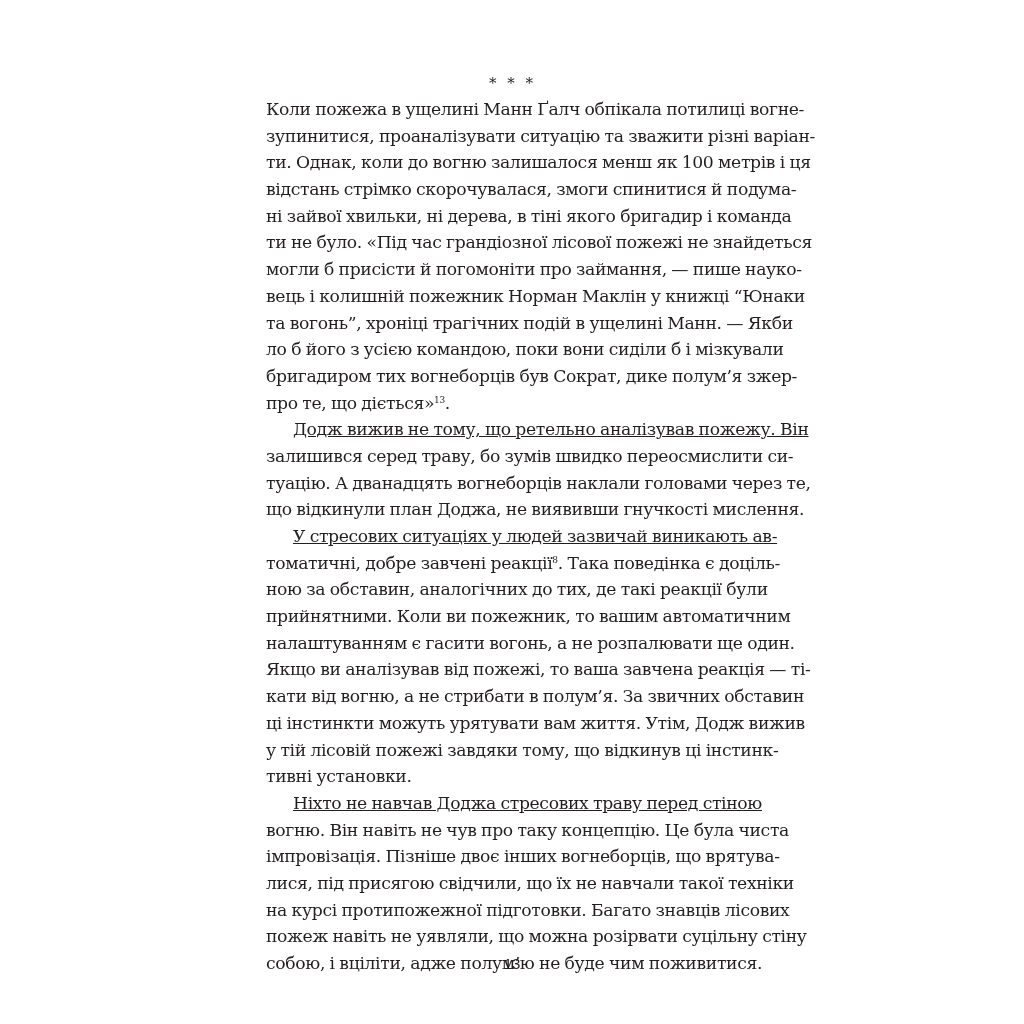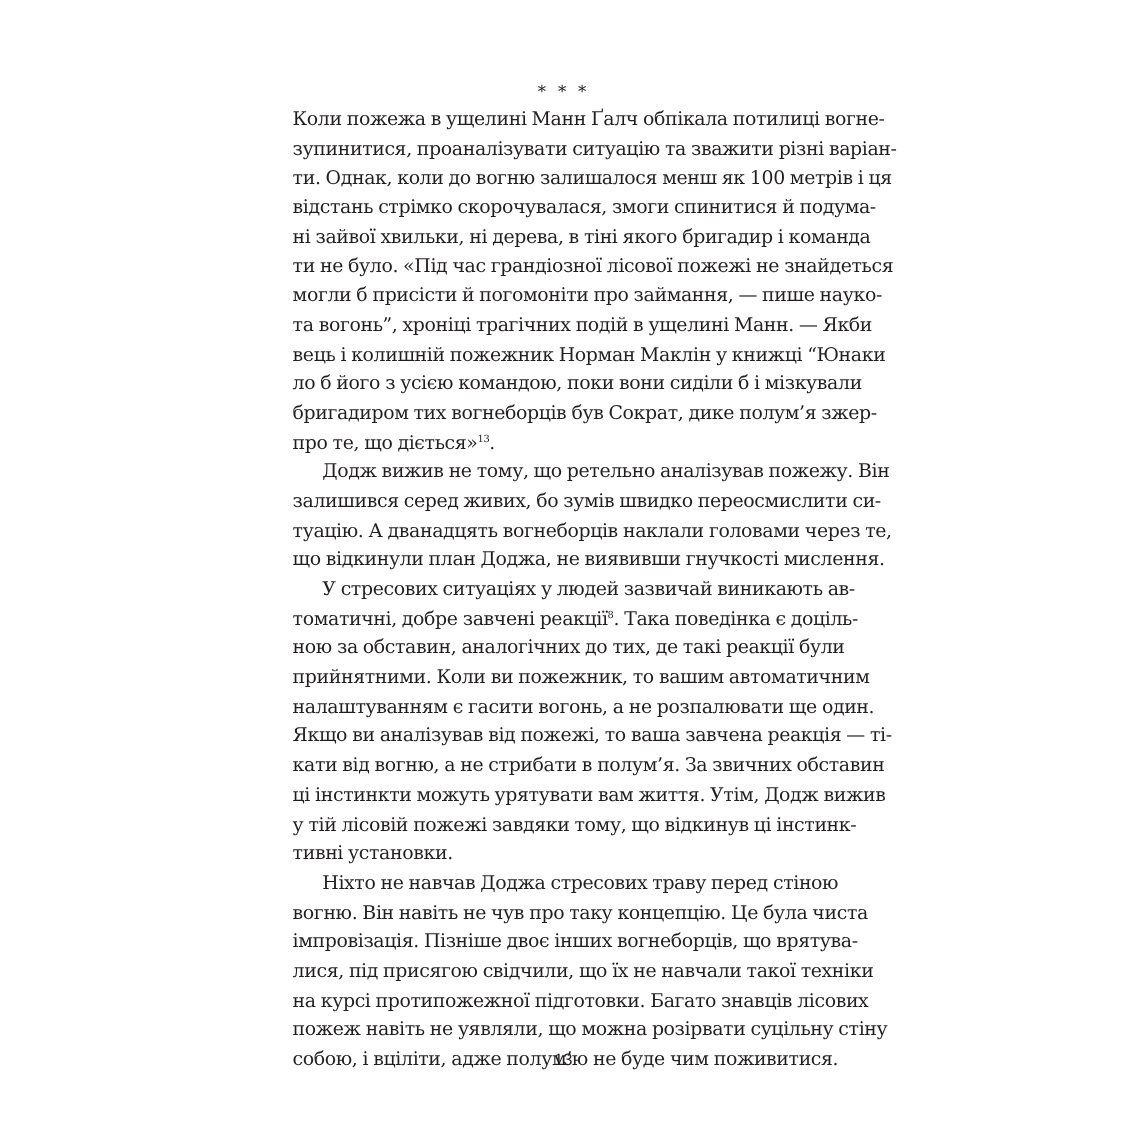--- a/index.html
+++ b/index.html
@@ -36,21 +36,21 @@
     word-spacing: -0.5px;
   }
   .line {
     display: block;
     white-space: nowrap;
     text-align: justify;
     text-align-last: justify;
     height: 26.7px;
   }
   .line.last { text-align-last: left; }
-  .indent { padding-left: 27px; }
+  .indent { padding-left: 27px; text-decoration: underline; }
   sup { font-size: 9px; line-height: 0; vertical-align: 6px; }
   .page-number {
     position: absolute;
     top: 955px;
     left: 0; width: 1024px;
     text-align: center;
     font-family: "Liberation Sans", "DejaVu Sans", sans-serif;
     font-size: 15px;
   }
 </style>
@@ -61,30 +61,30 @@
   <div class="ornament">* * *</div>
 
   <p class="para">
     <span class="line">Коли пожежа в ущелині Манн Ґалч обпікала потилиці вогне-</span>
     <span class="line">зупинитися, проаналізувати ситуацію та зважити різні варіан-</span>
     <span class="line">ти. Однак, коли до вогню залишалося менш як 100 метрів і ця</span>
     <span class="line">відстань стрімко скорочувалася, змоги спинитися й подума-</span>
     <span class="line">ні зайвої хвильки, ні дерева, в тіні якого бригадир і команда</span>
     <span class="line">ти не було. «Під час грандіозної лісової пожежі не знайдеться</span>
     <span class="line">могли б присісти й погомоніти про займання, — пише науко-</span>
+    <span class="line">вець і колишній пожежник Норман Маклін у книжці “Юнаки</span>
     <span class="line">та вогонь”, хроніці трагічних подій в ущелині Манн. — Якби</span>
-    <span class="line">вець і колишній пожежник Норман Маклін у книжці “Юнаки</span>
     <span class="line">ло б його з усією командою, поки вони сиділи б і мізкували</span>
     <span class="line">бригадиром тих вогнеборців був Сократ, дике полум’я зжер-</span>
     <span class="line last"><span>про те, що діється»</span><sup>13</sup><span>.</span></span>
   </p>
 
   <p class="para">
     <span class="line indent">Додж вижив не тому, що ретельно аналізував пожежу. Він</span>
-    <span class="line">залишився серед живих, бо зумів швидко переосмислити си-</span>
+    <span class="line">залишився серед траву, бо зумів швидко переосмислити си-</span>
     <span class="line">туацію. А дванадцять вогнеборців наклали головами через те,</span>
     <span class="line last">що відкинули план Доджа, не виявивши гнучкості мислення.</span>
   </p>
 
   <p class="para">
     <span class="line indent">У стресових ситуаціях у людей зазвичай виникають ав-</span>
     <span class="line"><span>томатичні, добре завчені реакції</span><sup>8</sup><span>. Така поведінка є доціль-</span></span>
     <span class="line">ною за обставин, аналогічних до тих, де такі реакції були</span>
     <span class="line">прийнятними. Коли ви пожежник, то вашим автоматичним</span>
     <span class="line">налаштуванням є гасити вогонь, а не розпалювати ще один.</span>

